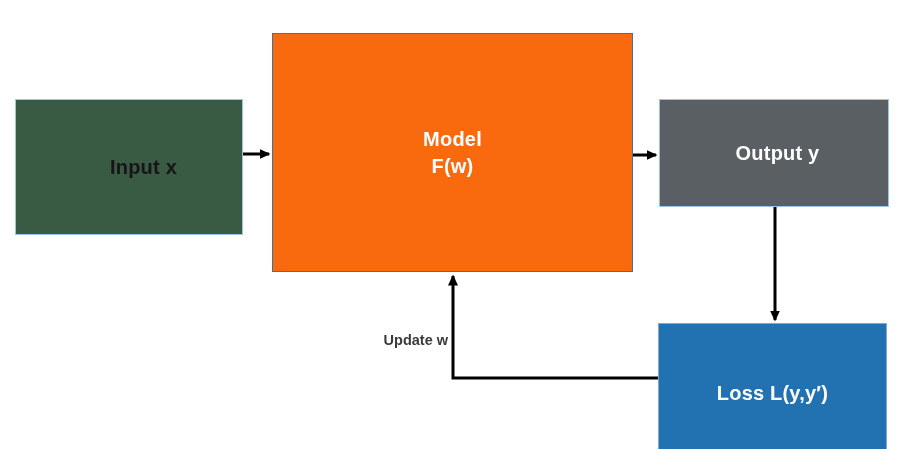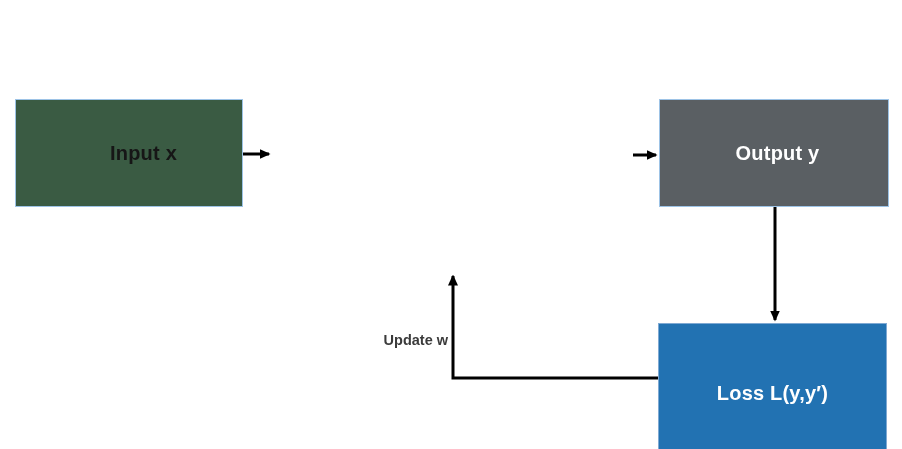--- a/index.html
+++ b/index.html
@@ -20,21 +20,21 @@
     display: flex;
     align-items: center;
     justify-content: center;
     text-align: center;
     box-sizing: border-box;
     font-weight: bold;
     font-size: 20px;
     letter-spacing: 0.2px;
   }
   .node-input {
-    left: 15px; top: 99px; width: 228px; height: 108px;
+    left: 15px; top: 99px; width: 228px; height: 136px;
     border: 1px solid #9DC3E6;
     color: #161616;
     padding-left: 29px;
   }
   .node-model {
     left: 272px; top: 33px; width: 361px; height: 239px;
     border: 1px solid #41719C;
     color: #ffffff;
     line-height: 1.35;
   }
@@ -68,20 +68,26 @@
 </style>
 </head>
 <body>
 
 <div class="canvas">
 
   <div class="node node-input" style="background-color: rgb(58, 91, 67);">
     <span>Input x</span>
   </div>
 
+  <div class="node node-model" style="background-color: rgb(249, 105, 14);">
+    <span>
+      <span class="model-label-line">Model</span>
+      <span class="model-label-line">F(w)</span>
+    </span>
+  </div>
 
   <div class="node node-output" style="background-color: rgb(90, 95, 99); padding-left: 7px;">
     <span>Output y</span>
   </div>
 
   <div class="node node-loss" style="background-color: rgb(34, 114, 178);">
     <span>Loss L(y,y′)</span>
   </div>
 
   <svg class="edge-layer" viewBox="0 0 902 449" xmlns="http://www.w3.org/2000/svg">

